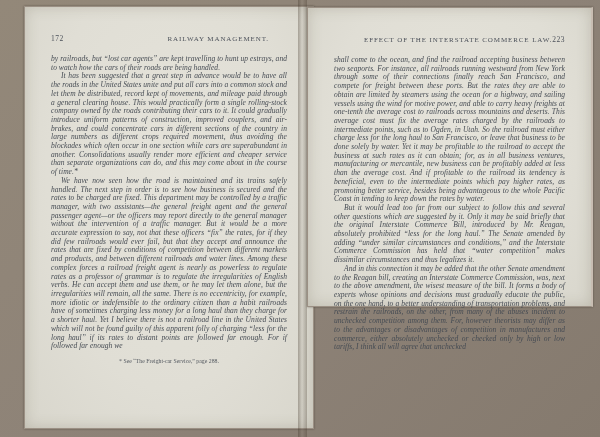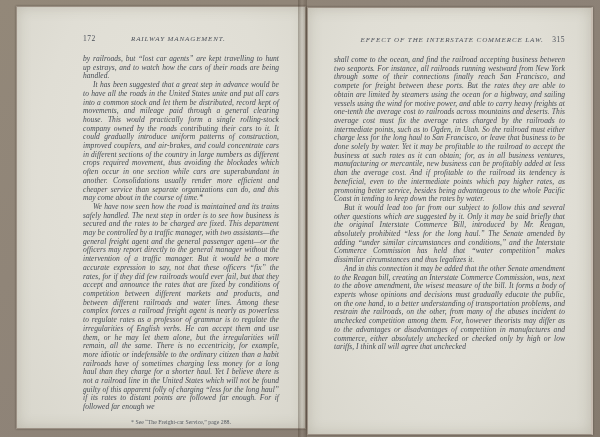--- a/index.html
+++ b/index.html
@@ -13,33 +13,33 @@
   }
   .page {
     position: absolute;
     background: #e2e0d7;
     background: radial-gradient(ellipse at 50% 40%, #e5e3da 0%, #e0ded5 60%, #d8d6cc 100%);
     box-shadow: inset 0 0 14px rgba(95,85,65,0.22), 0 0 2px rgba(40,32,22,0.45);
     border: 1px solid #9b9084;
     box-sizing: border-box;
     color: #474c54;
   }
-  .page-left  { left: 16px;  top: 6px; width: 290px; height: 423px; padding-left: 40px; }
-  .page-right { left: 307px; top: 7px; width: 286px; height: 428px; border-right: 2px solid #c8bdb2; }
+  .page-left  { left: 24px;  top: 6px; width: 290px; height: 423px; }
+  .page-right { left: 307px; top: 7px; width: 286px; height: 300px; border-right: 2px solid #c8bdb2; }
   .page-inner { padding: 27px 26px 0 26px; }
   .running-head {
     display: flex; align-items: baseline;
     font-size: 7px; line-height: 9px;
     color: #4c515a;
     margin-bottom: 11px;
   }
   .folio { font-size: 7.5px; letter-spacing: 0.5px; font-style: normal; }
   .head-title {
-    flex: 1; text-align: center;
-    font-style: italic; letter-spacing: 0.9px;
+    flex: 1; text-align: right;
+    letter-spacing: 0.9px;
     text-transform: uppercase;
     white-space: nowrap; overflow: hidden;
   }
   .head-spacer { width: 18px; }
   .body-text {
     font-size: 7.5px; line-height: 8.7px;
     text-align: justify;
     letter-spacing: 0.05px;
     color: #454b53;
   }
@@ -74,21 +74,21 @@
     </div>
     <div class="footnote">* See “The Freight-car Service,” page 288.</div>
   </div>
 </div>
 
 <div class="page page-right">
   <div class="page-inner">
     <div class="running-head">
       <span class="head-spacer"></span>
       <span class="head-title">EFFECT OF THE INTERSTATE COMMERCE LAW.</span>
-      <span class="folio">315</span>
+      <span class="folio">223</span>
     </div>
     <div class="body-text">
       <p>shall come to the ocean, and find the railroad accepting business between two seaports. For instance, all railroads running westward from New York through some of their connections finally reach San Francisco, and compete for freight between these ports. But the rates they are able to obtain are limited by steamers using the ocean for a highway, and sailing vessels using the wind for motive power, and able to carry heavy freights at one-tenth the average cost to railroads across mountains and deserts. This average cost must fix the average rates charged by the railroads to intermediate points, such as to Ogden, in Utah. So the railroad must either charge less for the long haul to San Francisco, or leave that business to be done solely by water. Yet it may be profitable to the railroad to accept the business at such rates as it can obtain; for, as in all business ventures, manufacturing or mercantile, new business can be profitably added at less than the average cost. And if profitable to the railroad its tendency is beneficial, even to the intermediate points which pay higher rates, as promoting better service, besides being advantageous to the whole Pacific Coast in tending to keep down the rates by water.</p>
       <p class="indent">But it would lead too far from our subject to follow this and several other questions which are suggested by it. Only it may be said briefly that the original Interstate Commerce Bill, introduced by Mr. Reagan, absolutely prohibited “less for the long haul.” The Senate amended by adding “under similar circumstances and conditions,” and the Interstate Commerce Commission has held that “water competition” makes dissimilar circumstances and thus legalizes it.</p>
       <p class="indent">And in this connection it may be added that the other Senate amendment to the Reagan bill, creating an Interstate Commerce Commission, was, next to the above amendment, the wisest measure of the bill. It forms a body of experts whose opinions and decisions must gradually educate the public, on the one hand, to a better understanding of transportation problems, and restrain the railroads, on the other, from many of the abuses incident to unchecked competition among them. For, however theorists may differ as to the advantages or disadvantages of competition in manufactures and commerce, either absolutely unchecked or checked only by high or low tariffs, I think all will agree that unchecked</p>
     </div>
   </div>
 </div>
 
 <div class="gutter"></div>

